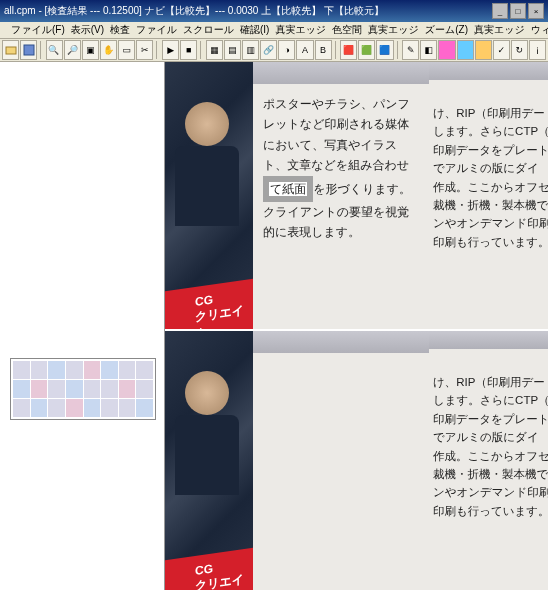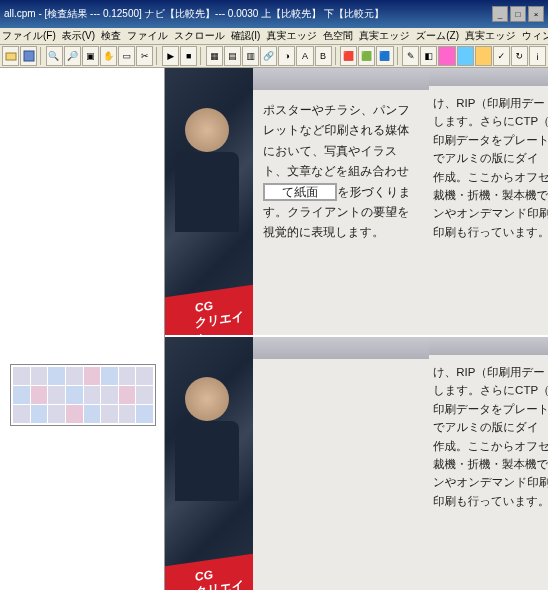--- a/index.html
+++ b/index.html
@@ -1,19 +1,19 @@
 <!DOCTYPE html>
 <html><head>
 <meta charset="utf-8">
 <style>
 html,body{margin:0;padding:0;width:548px;height:590px;overflow:hidden;font-family:"MS Gothic","Meiryo",sans-serif;font-size:11px;background:#fff}
-.titlebar{height:28px;background:linear-gradient(#0a246a,#3a6ea5);color:#fff;display:flex;align-items:center;padding:0 4px;font-size:10px;white-space:nowrap;overflow:hidden}
+.titlebar{height:22px;background:linear-gradient(#0a246a,#3a6ea5);color:#fff;display:flex;align-items:center;padding:0 4px;font-size:10px;white-space:nowrap;overflow:hidden}
 .titlebar .sp{flex:1}
 .winbtn{width:14px;height:14px;background:#c0c0c0;border:1px solid #888;margin-left:2px;display:flex;align-items:center;justify-content:center;font-size:8px;color:#000}
-.menubar{height:16px;background:#ece9d8;border-bottom:1px solid #aca899;display:flex;align-items:center;padding:0 2px;font-size:10px;color:#000}
+.menubar{height:16px;background:#ece9d8;border-bottom:1px solid #aca899;display:flex;align-items:center;padding:0 11px;font-size:10px;color:#000}
 .menubar span{margin-right:6px;white-space:nowrap}
 .toolbar{height:22px;background:#ece9d8;border-bottom:1px solid #aca899;display:flex;align-items:center;padding:0 2px;gap:1px}
 .tbtn{width:18px;height:18px;border:1px solid #aca899;background:#f5f3ea;display:flex;align-items:center;justify-content:center;font-size:9px}
 .sep{width:2px;height:18px;border-left:1px solid #aca899;margin:0 2px}
 .tbtn svg{width:12px;height:12px}
 .work{position:relative;height:534px;display:flex}
 .leftpane{width:164px;height:100%;background:#fff;border-right:1px solid #999;position:relative}
 .thumb{position:absolute;left:10px;top:296px;width:140px;height:56px;border:1px solid #888;background:#fff;display:grid;grid-template-columns:repeat(8,1fr);grid-template-rows:repeat(3,1fr);gap:1px;padding:2px}
 .thumb div{background:#d8d8e8}
 .thumb div:nth-child(3n){background:#c8d8f0}
@@ -21,25 +21,25 @@
 .rightpane{flex:1;height:100%;position:relative;background:#fff}
 .panel{position:absolute;left:0;right:0;height:267px;overflow:hidden}
 .panel.top{top:0}
 .panel.bot{top:267px;border-top:2px solid #fff}
 .photo{position:absolute;left:0;top:0;width:88px;height:100%;background:linear-gradient(135deg,#2a3548 0%,#1a2538 30%,#3a4558 50%,#1a2538 70%,#2a3548 100%)}
 .photo::before{content:"";position:absolute;left:20px;top:40px;width:44px;height:44px;border-radius:50%;background:radial-gradient(#d8b898,#a88868)}
 .photo::after{content:"";position:absolute;left:10px;top:84px;width:64px;height:80px;background:#1a2538;border-radius:8px 8px 0 0}
 .midcol{position:absolute;left:88px;top:0;width:176px;height:100%;background:#eceae6;padding:28px 10px 10px 10px;box-sizing:border-box;font-size:12px;line-height:1.7;color:#222}
 .midcol .hdrband{position:absolute;left:0;top:0;right:0;height:22px;background:linear-gradient(#c8c8d0,#b0b0b8)}
 .midcol p{margin:4px 0}
-.hl{display:inline-block;border:2px solid #a3a3a3;padding:0 17px;background:#fff;line-height:1.2}
+.hl{display:inline-block;border:6px solid #a3a3a3;padding:0 1px;background:#fff;line-height:1.2}
 .cgbox{position:absolute;left:0;bottom:-20px;width:88px;height:64px;background:#d41f2a;transform:skewY(-8deg);color:#fff;font-size:12px;font-weight:bold;display:flex;flex-direction:column;justify-content:center;align-items:flex-start;padding-left:30px;box-sizing:border-box}
 .rcol{position:absolute;left:264px;top:0;right:0;height:100%;background:#eceae6;padding:6px 4px;box-sizing:border-box;font-size:11.5px;line-height:1.6;color:#222}
 .rcol .hdrband{position:absolute;left:0;top:0;right:0;height:18px;background:linear-gradient(#c8c8d0,#b0b0b8)}
-.rcol p{margin:20px 0 0 0;white-space:nowrap}
+.rcol p{margin:36px 0 0 0;white-space:nowrap}
 </style>
 </head>
 <body>
 
 <div class="titlebar">
   <span>all.cpm - [検査結果 --- 0.12500] ナビ【比較先】--- 0.0030  上【比較先】 下【比較元】</span>
   <span class="sp"></span>
   <span class="winbtn">_</span>
   <span class="winbtn">□</span>
   <span class="winbtn">×</span>

